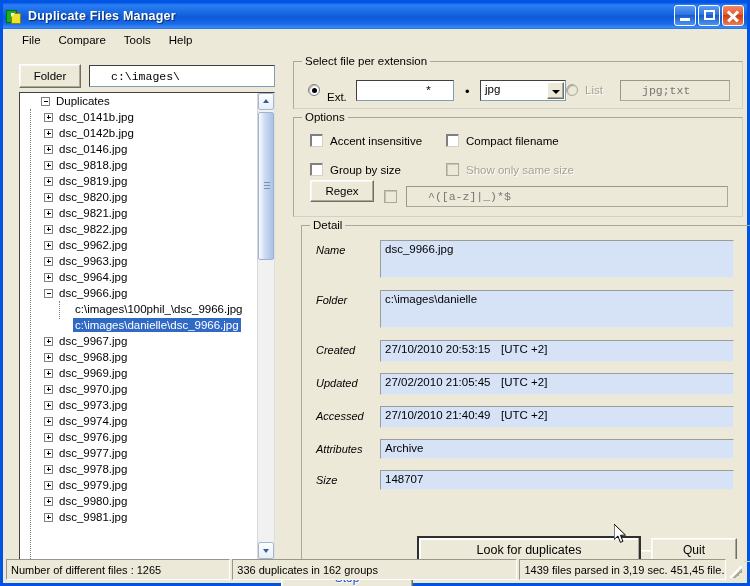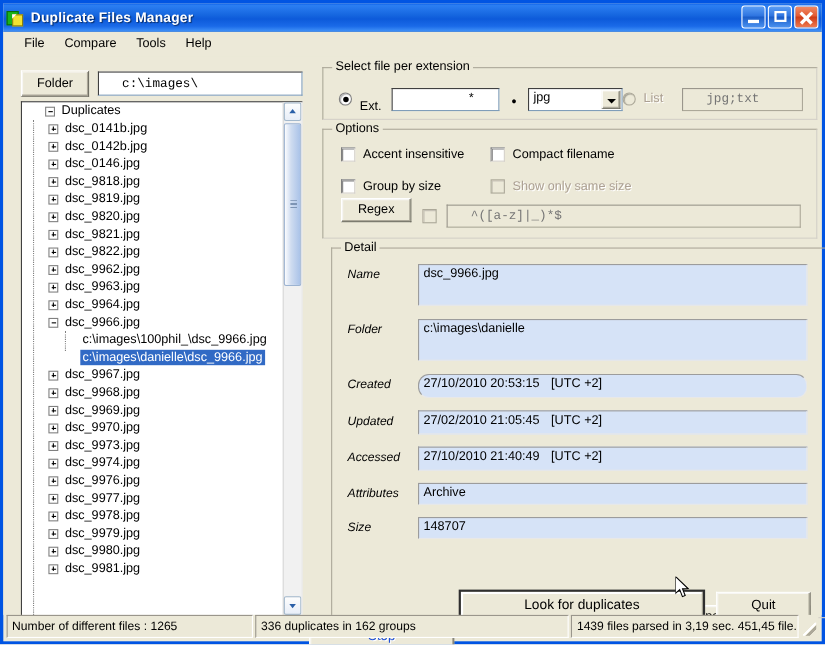--- a/index.html
+++ b/index.html
@@ -789,21 +789,21 @@
       <div class="groupbox gb-det">
         <span class="gb-title">Detail</span>
 
         <span class="det-label" style="left:14px; top:18px;">Name</span>
         <div class="det-field" style="left:78px; top:14px; width:354px; height:38px;">dsc_9966.jpg</div>
 
         <span class="det-label" style="left:14px; top:68px;">Folder</span>
         <div class="det-field" style="left:78px; top:64px; width:354px; height:38px;">c:\images\danielle</div>
 
         <span class="det-label" style="left:14px; top:118px;">Created</span>
-        <div class="det-field" style="left:78px; top:114px; width:354px; height:22px;border-radius:10px;">
+        <div class="det-field" style="left:78px; top:114px; width:354px; height:22px;">
           <span>27/10/2010 20:53:15</span>
           <span class="utc">[UTC +2]</span>
         </div>
 
         <span class="det-label" style="left:14px; top:151px;">Updated</span>
         <div class="det-field" style="left:78px; top:147px; width:354px; height:22px;">
           <span>27/02/2010 21:05:45</span>
           <span class="utc">[UTC +2]</span>
         </div>
 

